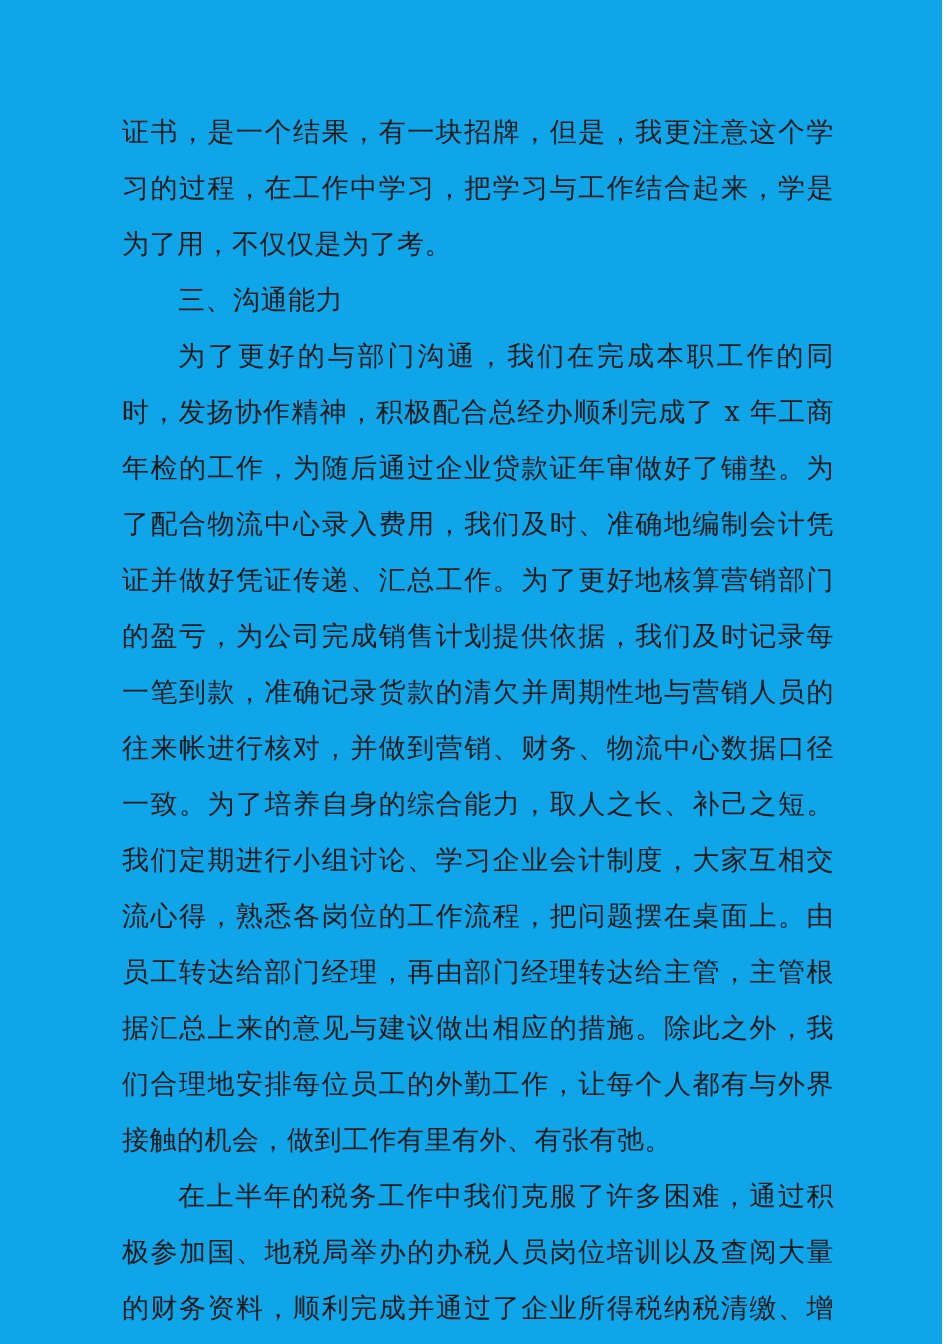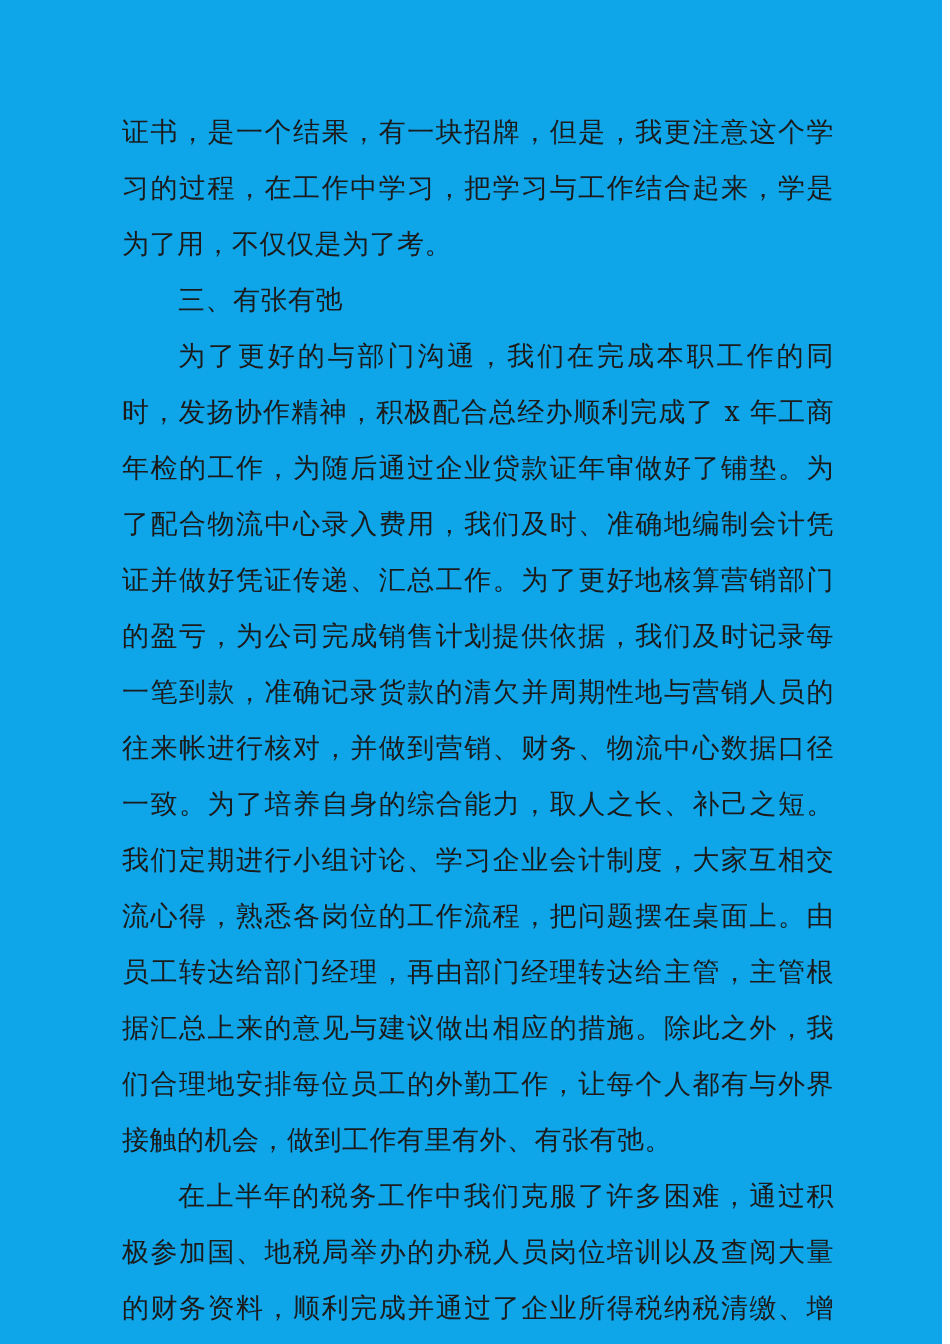--- a/index.html
+++ b/index.html
@@ -37,17 +37,17 @@
   .para + .para {
     margin-top: 0;
   }
 </style>
 </head>
 <body>
 
 <div class="page">
   <div class="doc-body">
     <p class="para">证书，是一个结果，有一块招牌，但是，我更注意这个学习的过程，在工作中学习，把学习与工作结合起来，学是为了用，不仅仅是为了考。</p>
-    <p class="para indent">三、有张有弛</p>
+    <p class="para indent">三、沟通能力</p>
     <p class="para indent">为了更好的与部门沟通，我们在完成本职工作的同时，发扬协作精神，积极配合总经办顺利完成了 x 年工商年检的工作，为随后通过企业贷款证年审做好了铺垫。为了配合物流中心录入费用，我们及时、准确地编制会计凭证并做好凭证传递、汇总工作。为了更好地核算营销部门的盈亏，为公司完成销售计划提供依据，我们及时记录每一笔到款，准确记录货款的清欠并周期性地与营销人员的往来帐进行核对，并做到营销、财务、物流中心数据口径一致。为了培养自身的综合能力，取人之长、补己之短。我们定期进行小组讨论、学习企业会计制度，大家互相交流心得，熟悉各岗位的工作流程，把问题摆在桌面上。由员工转达给部门经理，再由部门经理转达给主管，主管根据汇总上来的意见与建议做出相应的措施。除此之外，我们合理地安排每位员工的外勤工作，让每个人都有与外界接触的机会，做到工作有里有外、有张有弛。</p>
     <p class="para indent">在上半年的税务工作中我们克服了许多困难，通过积极参加国、地税局举办的办税人员岗位培训以及查阅大量的财务资料，顺利完成并通过了企业所得税纳税清缴、增值税一般纳税人年审工作。通过对税务筹划的学习，提高了每月纳税申报工作的质量，并且熟练掌握了统计局、财政局、税务局各项报表的填制工作。通过</p>
   </div>
 </div>
 
 </body></html>

